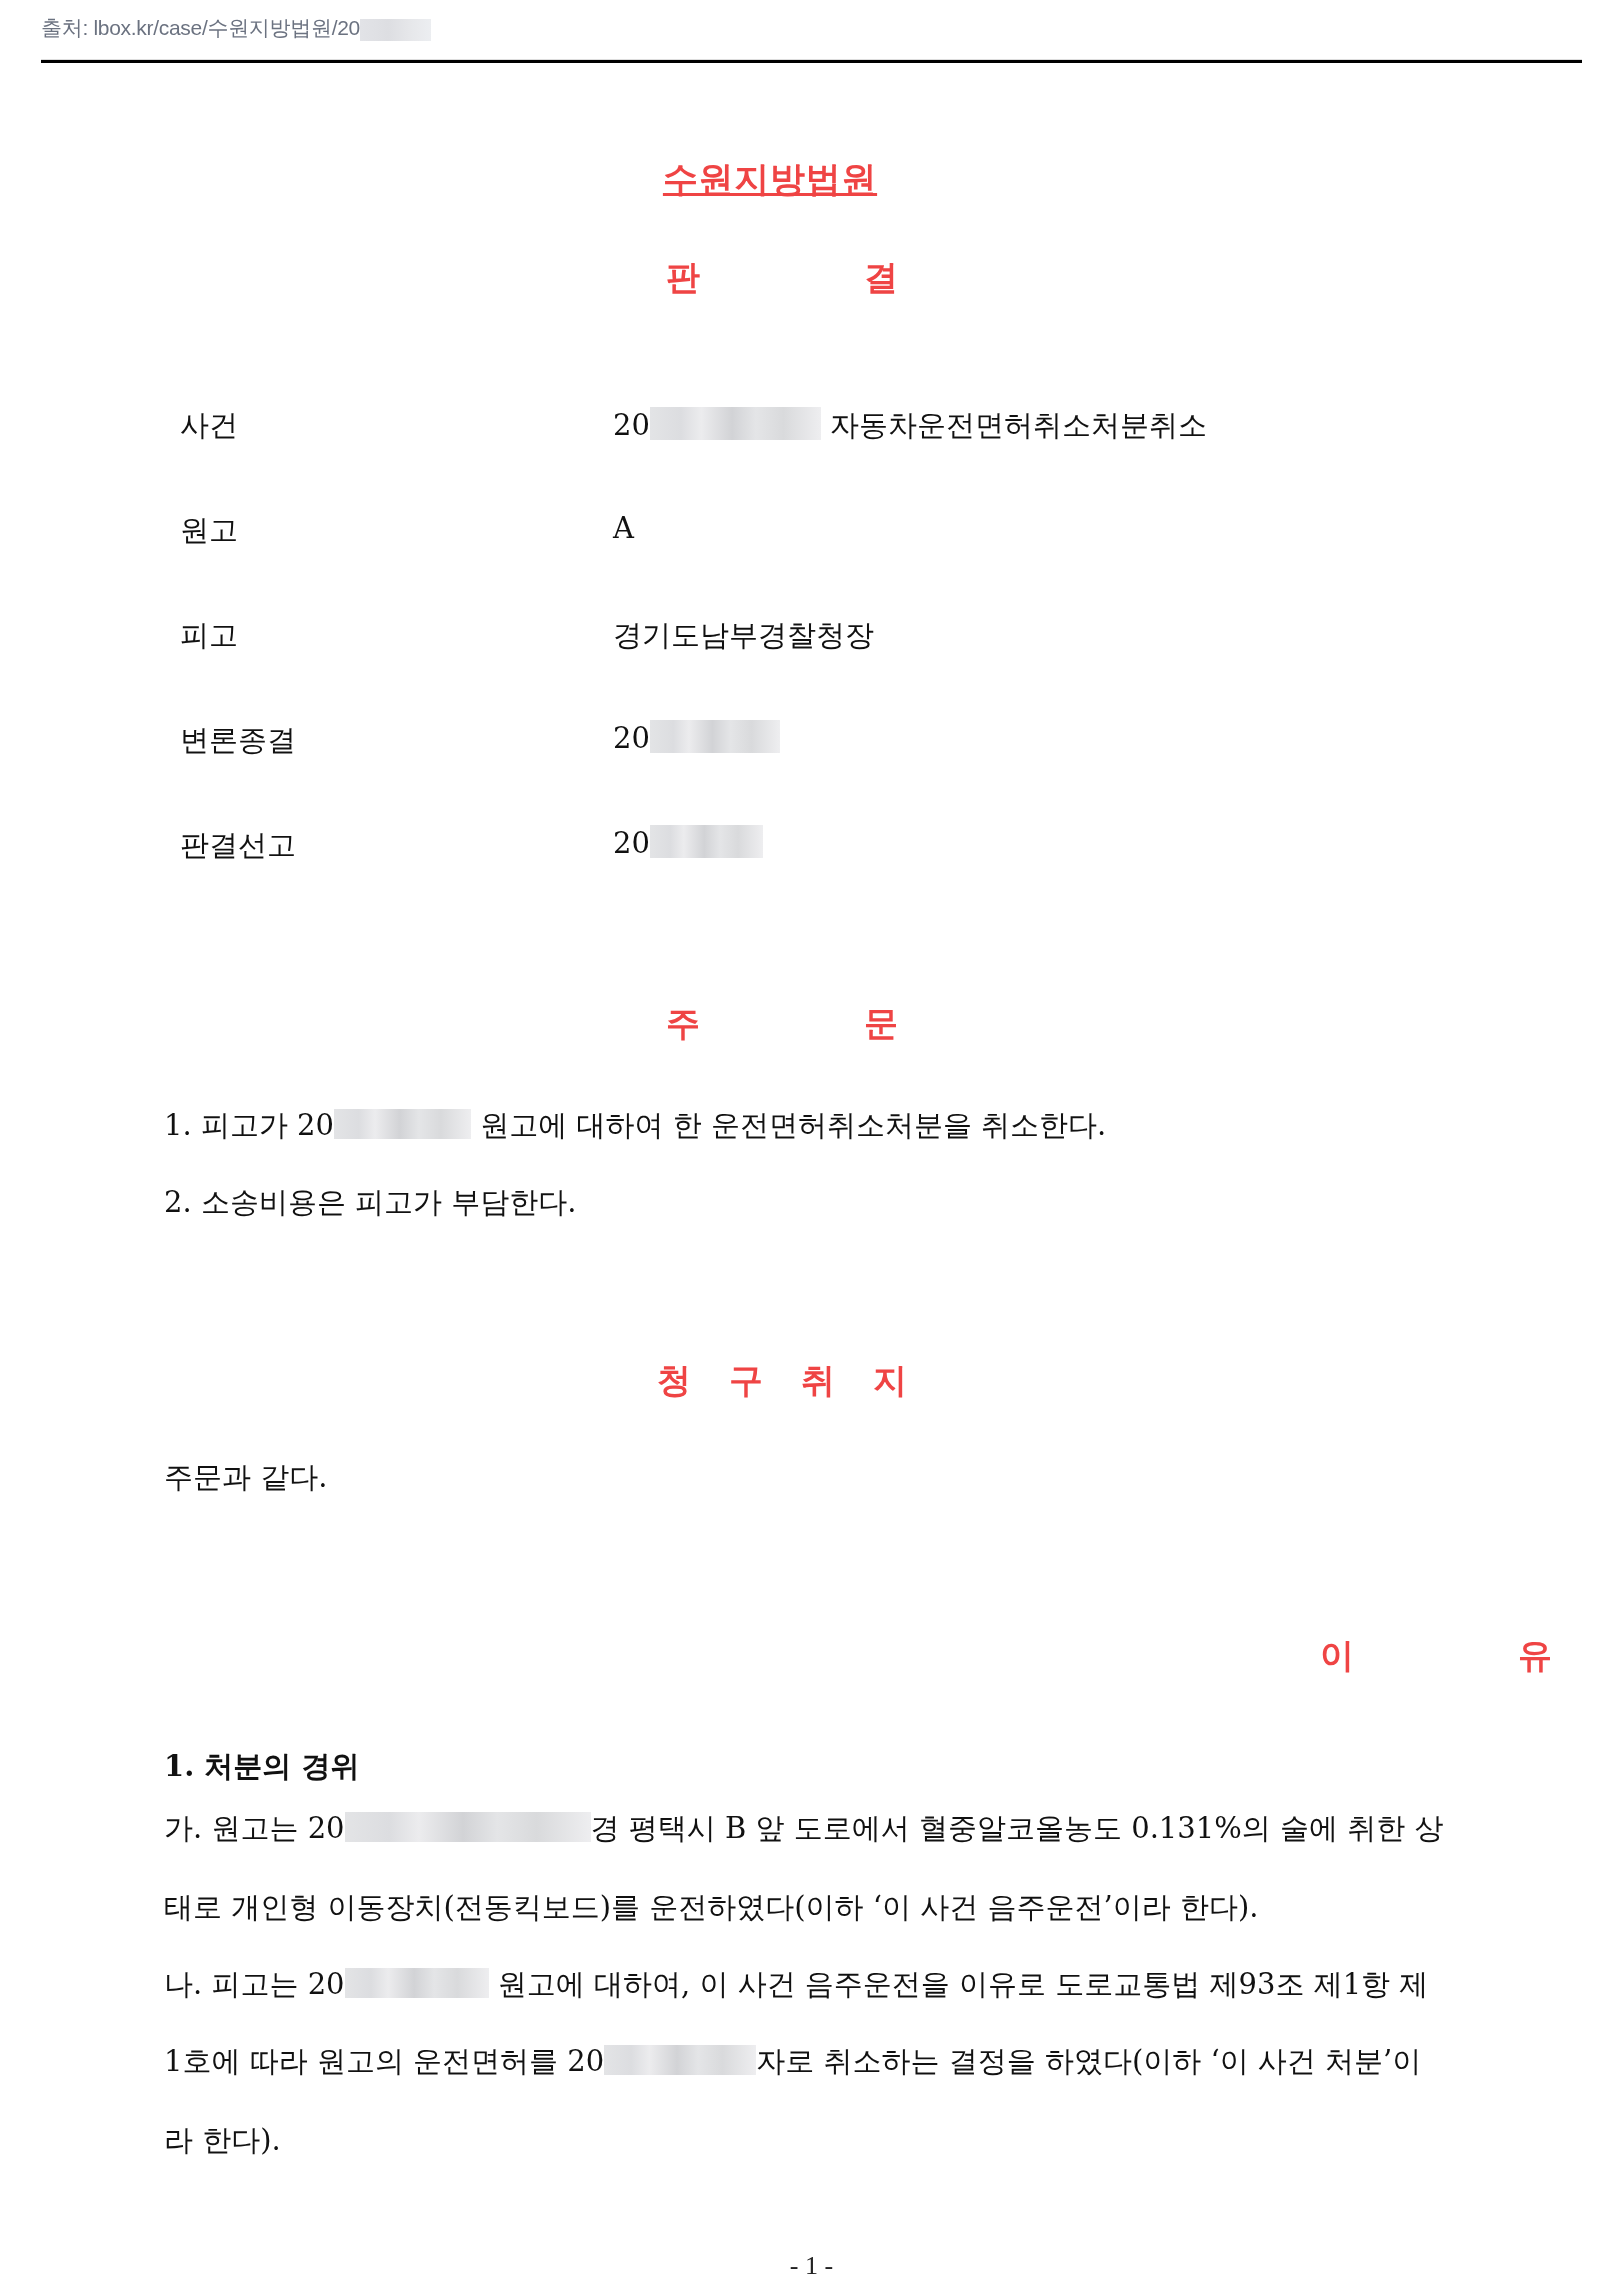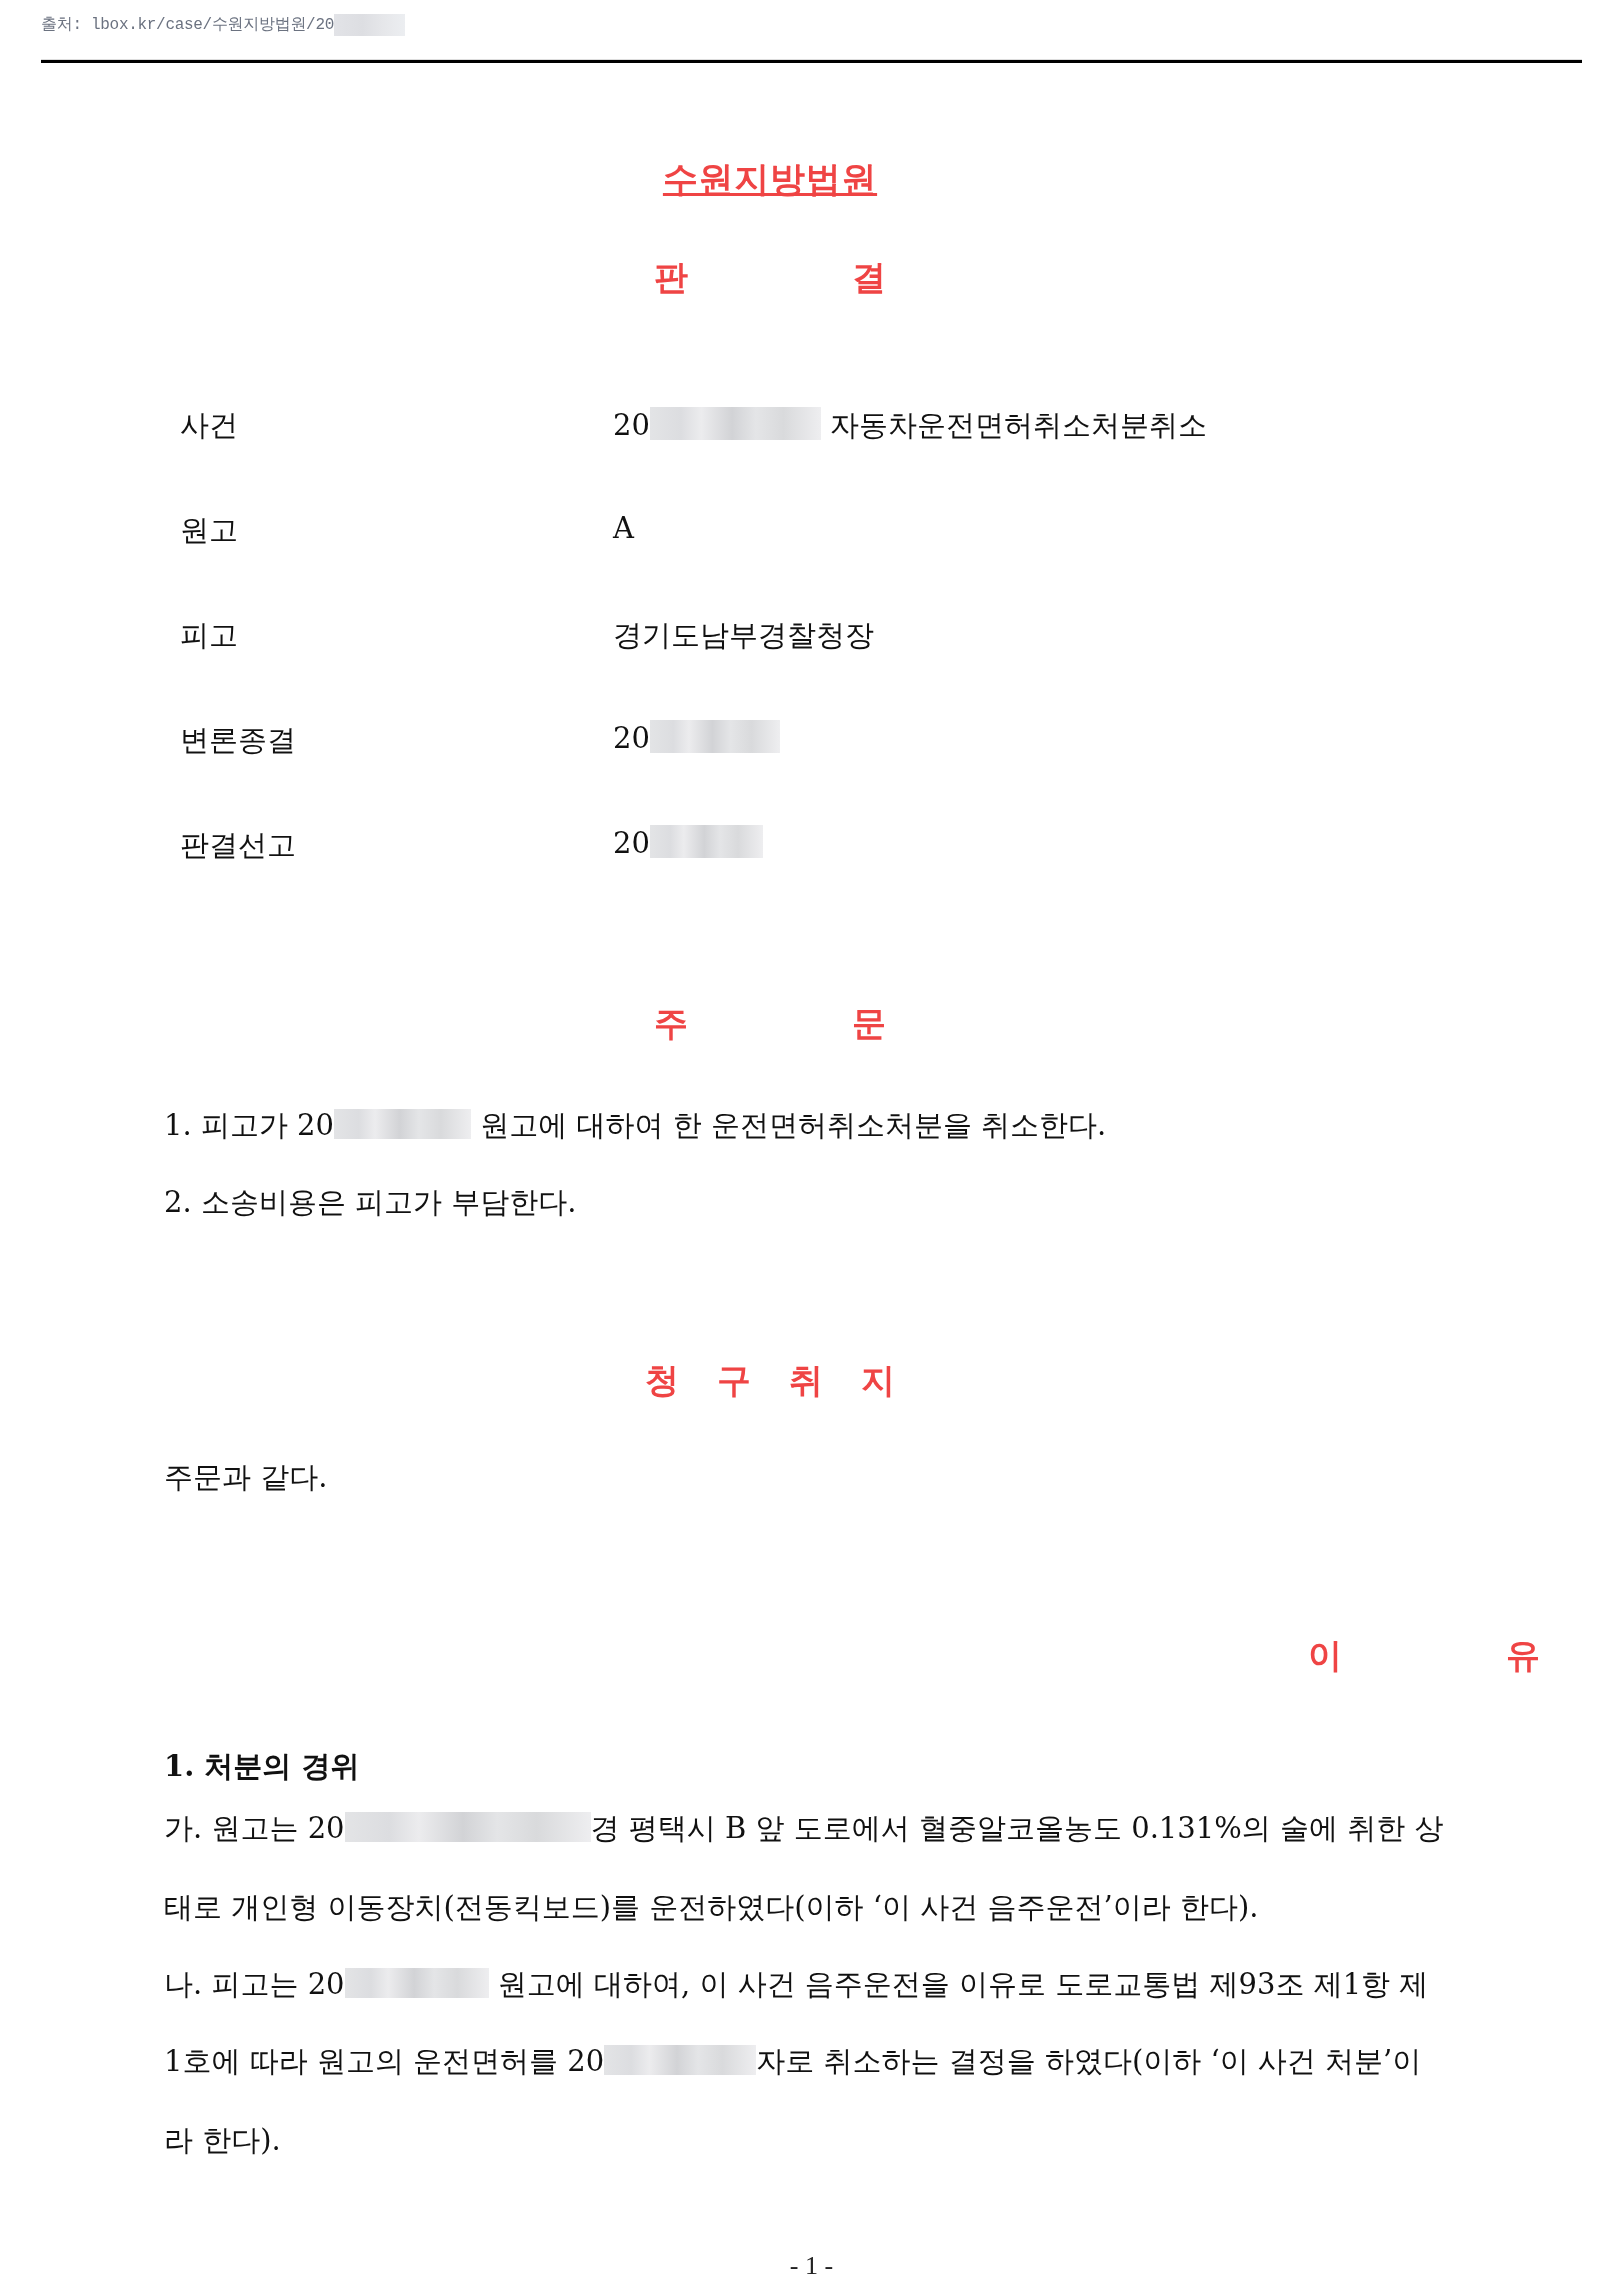--- a/index.html
+++ b/index.html
@@ -3,42 +3,42 @@
   <meta charset="utf-8">
   <style>
     html, body { margin: 0; padding: 0; background: #ffffff; }
     body {
       width: 1623px; height: 2295px; position: relative; overflow: hidden;
       font-family: "DejaVu Serif", "Liberation Serif", serif;
       color: #111111;
     }
     .source-bar {
       position: absolute; left: 41px; top: 14.4px;
-      font-family: Liberation Mono, monospace;
-      font-size: 16px; color: #6b7280; letter-spacing: -0.3px;
+      font-family: Liberation Sans, sans-serif;
+      font-size: 21px; color: #6b7280; letter-spacing: -0.3px;
       white-space: nowrap;
     }
     .redact {
       display: inline-block; vertical-align: middle;
       height: 26px;
       background: linear-gradient(90deg, #e3e4e6 0%, #dcdde0 18%, #ececee 30%, #d2d3d6 48%, #e4e5e7 62%, #d9dadc 78%, #eeeef0 100%);
     }
     .source-bar .redact { height: 22px; background: linear-gradient(90deg,#e2e3e7,#dddee2 40%,#e6e7ea 70%,#eceef1); }
     .header-rule {
       position: absolute; left: 41px; width: 1541px; top: 60px;
       height: 2.6px; background: #000;
       box-shadow: 0 -0.7px 0 #cfcfcf;
     }
     .title {
       position: absolute; left: 0; width: 1540px; text-align: center;
       font-family: "DejaVu Sans", "Liberation Sans", sans-serif;
       font-weight: bold; color: #ef4444; text-decoration: underline;
     }
     .court-title { top: 156px; font-size: 35px; letter-spacing: 0.7px; }
-    .spaced { font-size: 34px; word-spacing: 0; }
+    .spaced { font-size: 34px; word-spacing: 0; padding-left: 12px; }
     .spaced span { display: inline-block; }
     .t-judgment { top: 255px; }
     .t-judgment .gap { width: 164px; }
     .t-order { top: 1001px; }
     .t-order .gap { width: 164px; }
     .t-claim { top: 1358px; }
     .t-claim .gap { width: 38px; }
     .t-reason { top: 1633px; text-align: right; }
     .t-reason .gap { width: 164px; }
 

